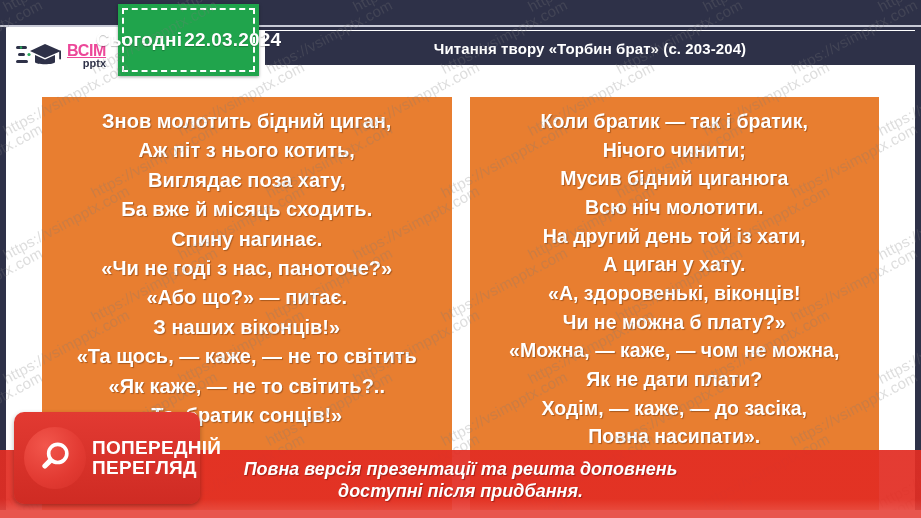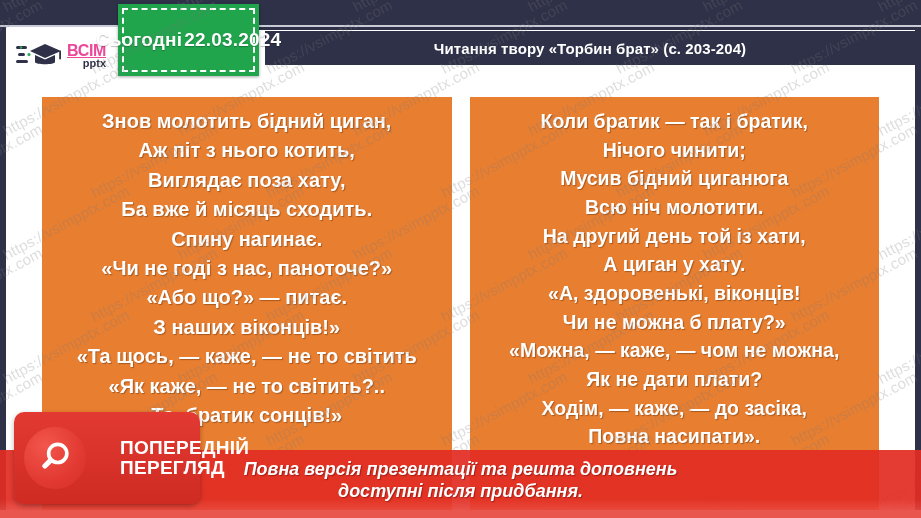--- a/index.html
+++ b/index.html
@@ -128,21 +128,21 @@
     display:flex; align-items:center; gap:6px;
     padding-left:10px;
     z-index:60;
   }
   .mag-circle{
     width:62px; height:62px; border-radius:50%;
     background:radial-gradient(circle at 35% 30%, #f2564c 0%, #e23a32 60%, #d32f27 100%);
     display:flex; align-items:center; justify-content:center;
     flex:0 0 auto;
   }
-  .preview-labels{ line-height:1.04;margin-left:28px; }
+  .preview-labels{ line-height:1.04; }
   .preview-labels div{
     color:#ffffff; font-weight:700; font-size:19px; letter-spacing:.3px;
   }
 
   
   .bottom-banner{
     position:absolute; left:0; bottom:0; width:921px; height:68px;
     z-index:50;
     background:linear-gradient(180deg, rgba(226,45,35,.93) 0%, rgba(226,45,35,.93) 72%, rgba(236,86,78,.93) 100%);
     display:flex; flex-direction:column; align-items:center; justify-content:center;

